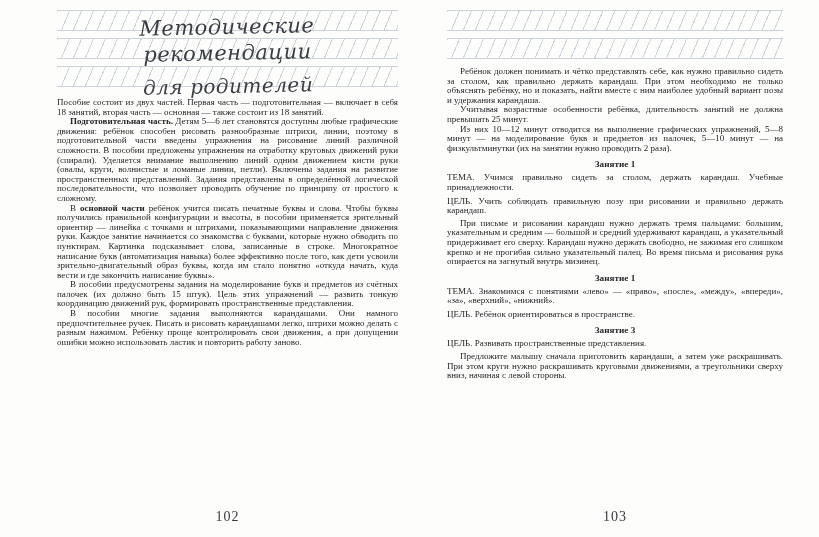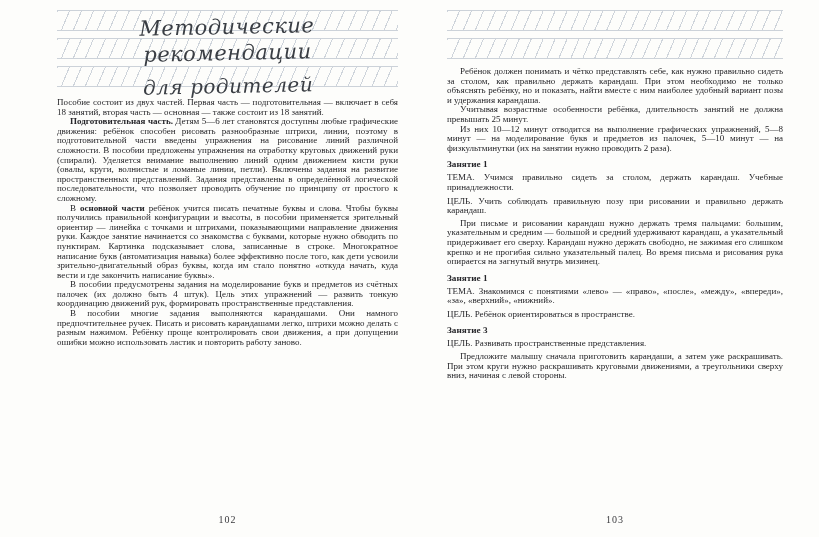--- a/index.html
+++ b/index.html
@@ -66,31 +66,31 @@
     text-align: justify;
   }
   .para { margin: 0; }
   .para.indent { text-indent: 13px; }
   .para.spaced { margin-top: 3px; }
   .bold { font-weight: bold; }
   .lesson-heading {
     margin: 6px 0 3px 0;
     font-size: 9.2px;
     font-weight: bold;
-    text-align: left;
+    text-align: center;
     line-height: 10px;
   }
   .meta-line { margin-top: 4px; }
   .pagenum {
     position: absolute;
     bottom: 12px;
     left: 0;
     width: 100%;
     text-align: center;
-    font-size: 10px;
+    font-size: 14px;
     letter-spacing: 1px;
     color: #3a3a3e;
   }
 </style>
 </head>
 <body>
 
 <div class="spread">
 
   <div class="page left">
@@ -102,21 +102,21 @@
       <div class="handwriting">
         <div class="hw1">Методические рекомендации</div>
         <div class="hw2">для родителей</div>
       </div>
     </div>
 
     <div class="body-text">
       <p class="para">Пособие состоит из двух частей. Первая часть — подготовительная — включает в себя 18 занятий, вторая часть — основная — также состоит из 18 занятий.</p>
       <p class="para indent"><span class="bold">Подготовительная часть.</span><span> Детям 5—6 лет становятся доступны любые графические движения: ребёнок способен рисовать разнообразные штрихи, линии, поэтому в подготовительной части введены упражнения на рисование линий различной сложности. В пособии предложены упражнения на отработку круговых движений руки (спирали). Уделяется внимание выполнению линий одним движением кисти руки (овалы, круги, волнистые и ломаные линии, петли). Включены задания на развитие пространственных представлений. Задания представлены в определённой логической последовательности, что позволяет проводить обучение по принципу от простого к сложному.</span></p>
       <p class="para indent"><span>В </span><span class="bold">основной части</span><span> ребёнок учится писать печатные буквы и слова. Чтобы буквы получились правильной конфигурации и высоты, в пособии применяется зрительный ориентир — линейка с точками и штрихами, показывающими направление движения руки. Каждое занятие начинается со знакомства с буквами, которые нужно обводить по пунктирам. Картинка подсказывает слова, записанные в строке. Многократное написание букв (автоматизация навыка) более эффективно после того, как дети усвоили зрительно-двигательный образ буквы, когда им стало понятно «откуда начать, куда вести и где закончить написание буквы».</span></p>
-      <p class="para indent">В пособии предусмотрены задания на моделирование букв и предметов из счётных палочек (их должно быть 4 штук). Цель этих упражнений — развить тонкую координацию движений рук, формировать пространственные представления.</p>
+      <p class="para indent">В пособии предусмотрены задания на моделирование букв и предметов из счётных палочек (их должно быть 15 штук). Цель этих упражнений — развить тонкую координацию движений рук, формировать пространственные представления.</p>
       <p class="para indent">В пособии многие задания выполняются карандашами. Они намного предпочтительнее ручек. Писать и рисовать карандашами легко, штрихи можно делать с разным нажимом. Ребёнку проще контролировать свои движения, а при допущении ошибки можно использовать ластик и повторить работу заново.</p>
     </div>
 
     <div class="pagenum">102</div>
   </div>
 
   <div class="page right">
 
     <div class="bands-zone">
       <div class="band"></div>

